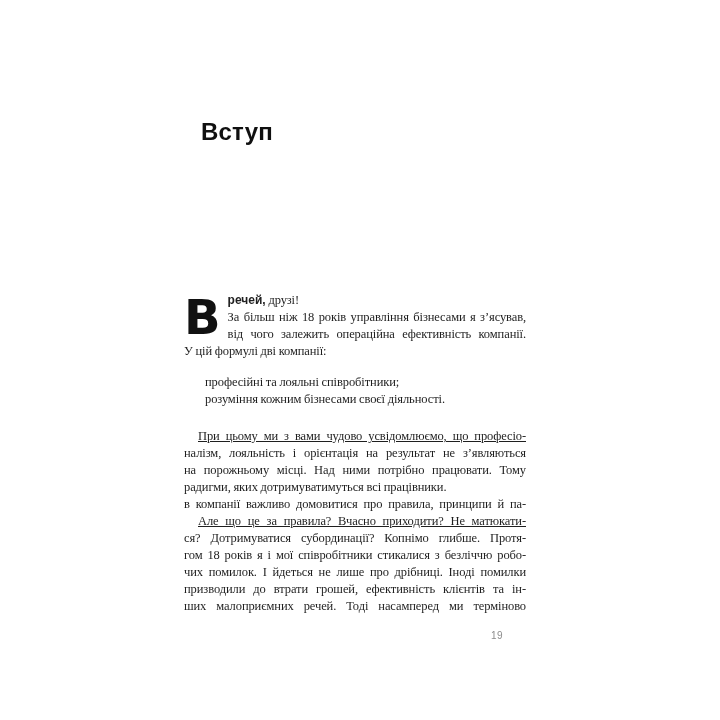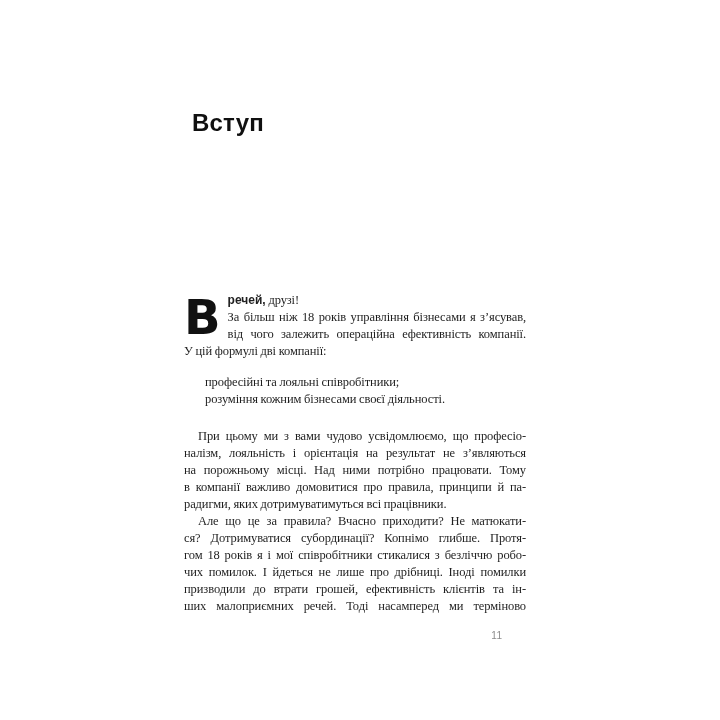--- a/index.html
+++ b/index.html
@@ -6,35 +6,35 @@
   body {
     width: 720px; height: 720px;
     background: #ffffff;
     position: relative;
     font-family: "Liberation Serif", serif;
     overflow: hidden;
   }
   .page { position: absolute; inset: 0; background: #ffffff; }
 
   .title {
-    position: absolute; left: 184px; top: 101px; margin: 8px;
+    position: absolute; left: 184px; top: 101px; margin: 17px;
     font-family: "Liberation Sans", sans-serif;
     font-weight: 700; font-size: 24px; line-height: 1.15;
     letter-spacing: 0.2px; color: #101010;
   }
 
   .text {
     position: absolute; left: 184px; top: 292px; width: 342px;
     font-size: 12.5px; line-height: 17px; color: #1f1f1f;
     letter-spacing: -0.1px; word-spacing: -0.3px;
   }
   .para { margin: 0; }
   .line { max-height: 17px; overflow: hidden; }
   .jline { text-align: justify; text-align-last: justify; }
-  .ind { text-indent: 14px; }
+  .ind { text-indent: 14px; text-decoration: underline; }
 
   .dropcap {
     float: left;
     font-family: "DejaVu Sans", sans-serif;
     font-weight: 700; font-size: 48px; line-height: 44px;
     height: 48px; margin: 3px 7px 0 0; color: #111111;
     letter-spacing: 0;
   }
   .lead {
     font-family: "Liberation Sans", sans-serif;
@@ -71,30 +71,30 @@
 
     <ul class="bullets">
       <li><span>професійні та лояльні співробітники;</span></li>
       <li><span>розуміння кожним бізнесами своєї діяльності.</span></li>
     </ul>
 
     <div class="para">
       <div class="line jline ind">При цьому ми з вами чудово усвідомлюємо, що професіо-</div>
       <div class="line jline">налізм, лояльність і орієнтація на результат не з’являються</div>
       <div class="line jline">на порожньому місці. Над ними потрібно працювати. Тому</div>
+      <div class="line">радигми, яких дотримуватимуться всі працівники.</div>
       <div class="line jline">в компанії важливо домовитися про правила, принципи й па-</div>
-      <div class="line">радигми, яких дотримуватимуться всі працівники.</div>
     </div>
 
     <div class="para">
       <div class="line jline ind">Але що це за правила? Вчасно приходити? Не матюкати-</div>
       <div class="line jline">ся? Дотримуватися субординації? Копнімо глибше. Протя-</div>
       <div class="line jline">гом 18 років я і мої співробітники стикалися з безліччю робо-</div>
       <div class="line jline">чих помилок. І йдеться не лише про дрібниці. Іноді помилки</div>
       <div class="line jline">призводили до втрати грошей, ефективність клієнтів та ін-</div>
       <div class="line jline">ших малоприємних речей. Тоді насамперед ми терміново</div>
     </div>
 
   </div>
 
-  <div class="pagenum">11</div>
+  <div class="pagenum">19</div>
 
 </div>
 
 </body></html>

